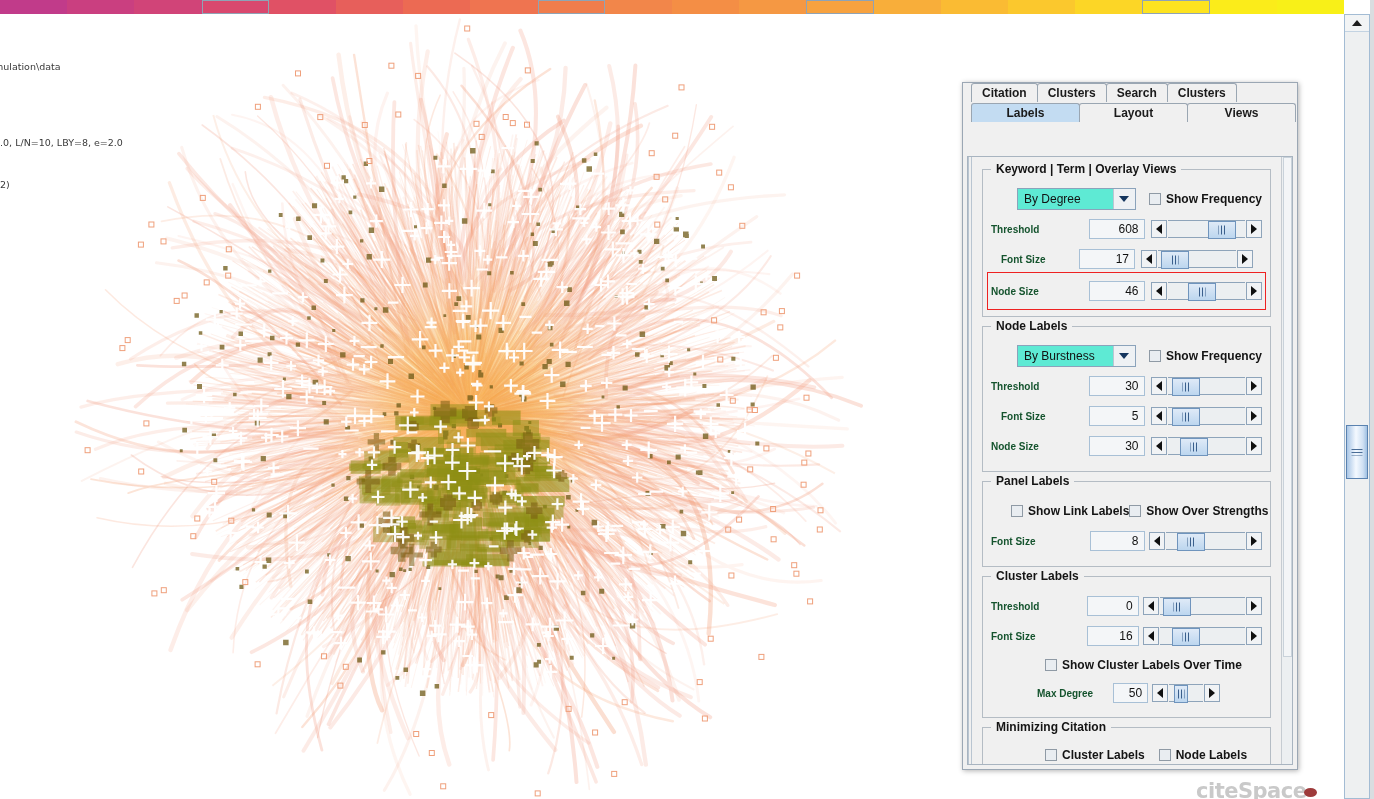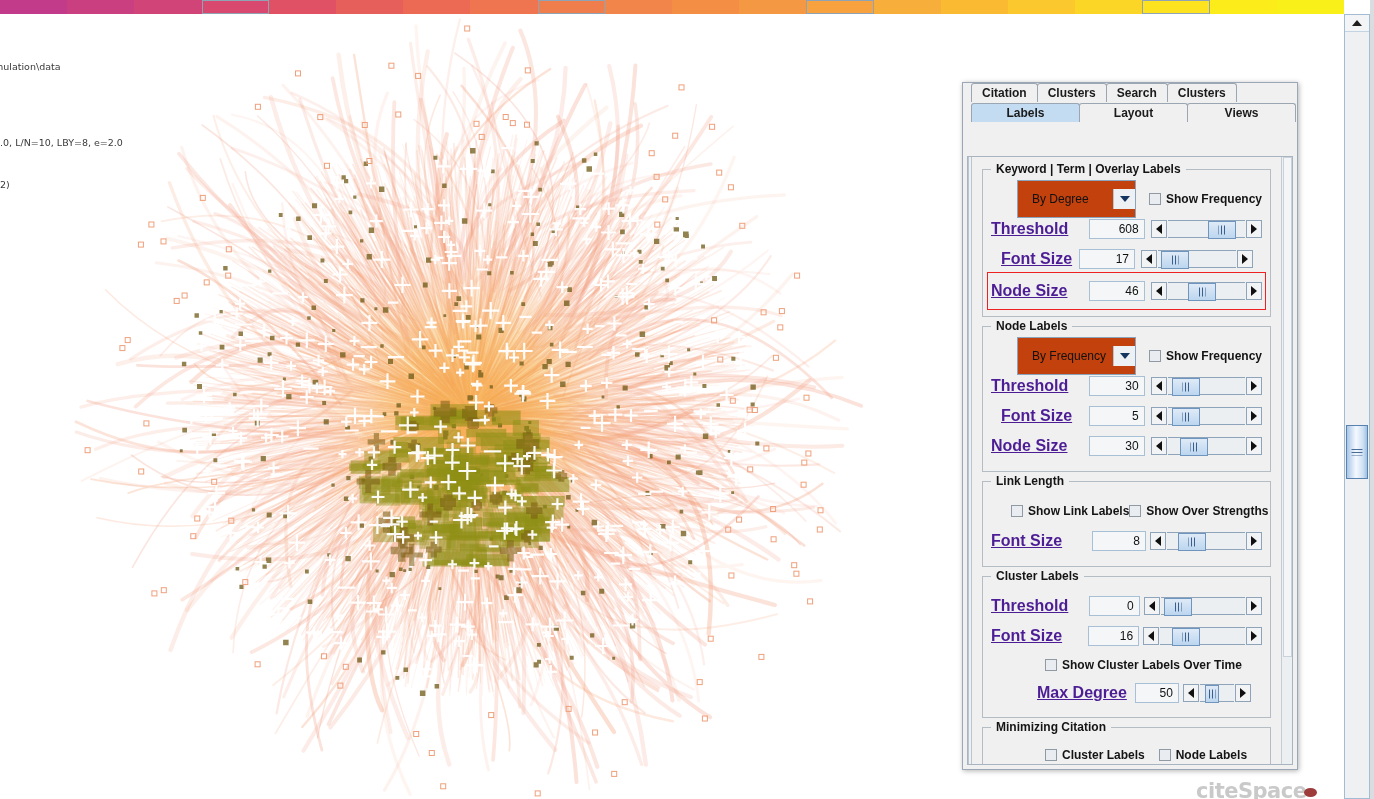--- a/index.html
+++ b/index.html
@@ -171,29 +171,28 @@
   }
   .group > .group-title {
     position:absolute; left:8px; top:-8px;
     background:#f0f0f0; padding:0 5px;
     font-size:12px; font-weight:bold; color:#141414;
     white-space:nowrap;
   }
 
   .row { display:flex; align-items:center; height:26px; }
   .row-label {
-    font-size:16px; font-weight:bold; color:#4c1d95; white-space:nowrap;text-decoration:underline;
+    font-size:10px; font-weight:bold; color:#14532d; white-space:nowrap;
   }
 
   
   .combo {
-    width:128px; height:38px; background:#c2410c;
+    width:128px; height:22px; background:#5eead4;
     border:1px solid #8ba3bb; display:flex; align-items:center;
     margin-left:26px;
-    padding-left:8px;
   }
   .combo .combo-text {
     flex:1 1 auto; padding-left:6px; font-size:12px; color:#111;
   }
   .combo .combo-arrow {
     width:22px; height:20px; background:#eef1f4; border-left:1px solid #b9c6d2;
     display:flex; align-items:center; justify-content:center;
   }
   .combo .combo-arrow i {
     width:0; height:0; border-left:5px solid transparent;
@@ -966,21 +965,21 @@
       <div class="tab wide">Layout</div>
       <div class="tab wide">Views</div>
     </div>
   </div>
 
   <div id="cp-content">
     <div id="cp-inner">
       <div id="cp-left-rail"></div>
 
       <div class="group">
-        <div class="group-title">Keyword | Term | Overlay Labels</div>
+        <div class="group-title">Keyword | Term | Overlay Views</div>
 
         <div class="row" style="height:30px;">
           <div class="combo">
             <span class="combo-text">By Degree</span>
             <span class="combo-arrow">
                 <i></i>
               </span>
           </div>
           <span style="width:14px;"></span>
           <span class="cb">
@@ -1042,21 +1041,21 @@
               </span>
           </span>
         </div>
       </div>
 
       <div class="group">
         <div class="group-title">Node Labels</div>
 
         <div class="row" style="height:30px;">
           <div class="combo">
-            <span class="combo-text">By Frequency</span>
+            <span class="combo-text">By Burstness</span>
             <span class="combo-arrow">
                 <i></i>
               </span>
           </div>
           <span style="width:14px;"></span>
           <span class="cb">
             <span class="box"></span>
             <span class="cb-label">Show Frequency</span>
           </span>
         </div>
@@ -1110,21 +1109,21 @@
                 </span>
               </span>
             <span class="sl-btn right">
                 <i></i>
               </span>
           </span>
         </div>
       </div>
 
       <div class="group">
-        <div class="group-title">Link Length</div>
+        <div class="group-title">Panel Labels</div>
 
         <div class="row" style="height:30px; padding-left:20px;">
           <span class="cb">
             <span class="box"></span>
             <span class="cb-label">Show Link Labels</span>
           </span>
           <span style="width:14px;"></span>
           <span class="cb">
             <span class="box"></span>
             <span class="cb-label">Show Over Strengths</span>
@@ -1191,21 +1190,21 @@
 
         <div class="row" style="height:28px; padding-left:54px;">
           <span class="cb">
             <span class="box"></span>
             <span class="cb-label">Show Cluster Labels Over Time</span>
           </span>
         </div>
 
         <div class="row" style="height:28px; padding-left:46px;">
           <span class="row-label">Max Degree</span>
-          <span class="numfield" style="width:44px; margin-left:8px;">50</span>
+          <span class="numfield" style="width:35px; margin-left:20px;">50</span>
           <span class="slider" style="width:68px; margin-left:4px;">
             <span class="sl-btn left">
                 <i></i>
               </span>
             <span class="sl-track">
                 <span class="sl-thumb" style="left:14%; width:14px;">
                   <span class="grip"></span>
                 </span>
               </span>
             <span class="sl-btn right">

